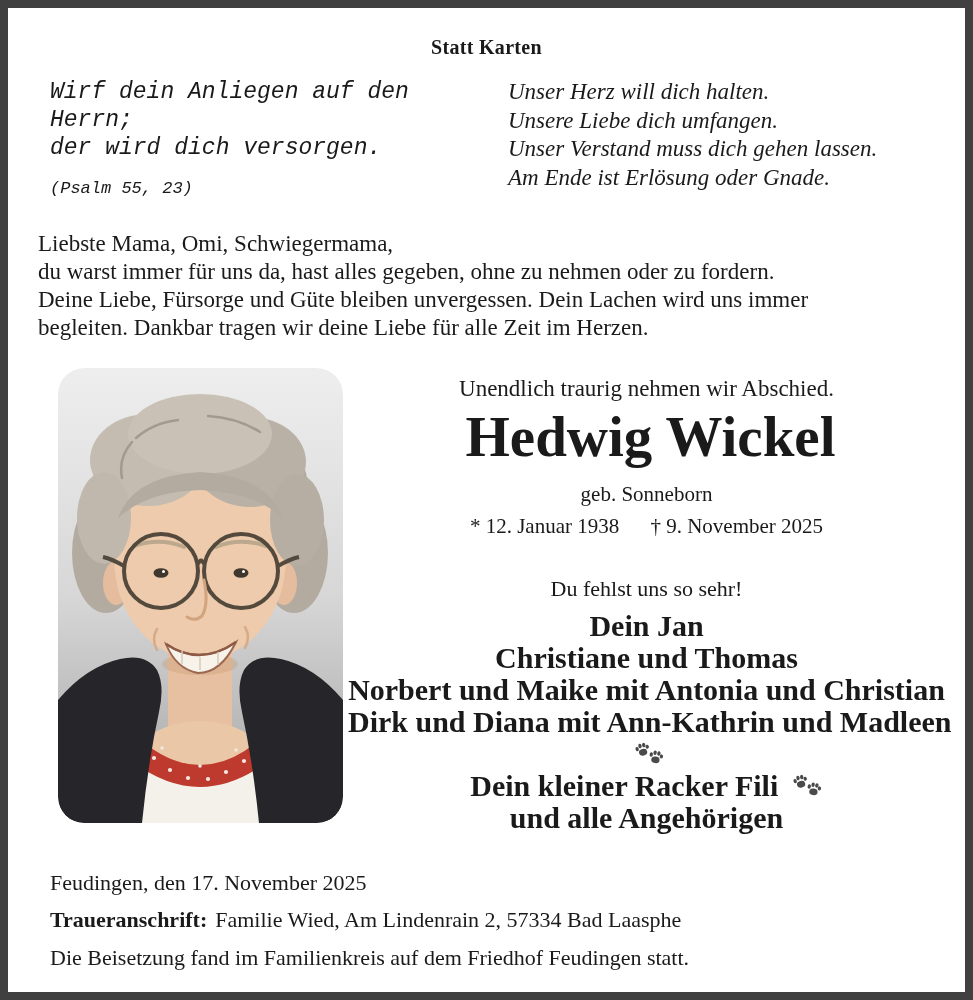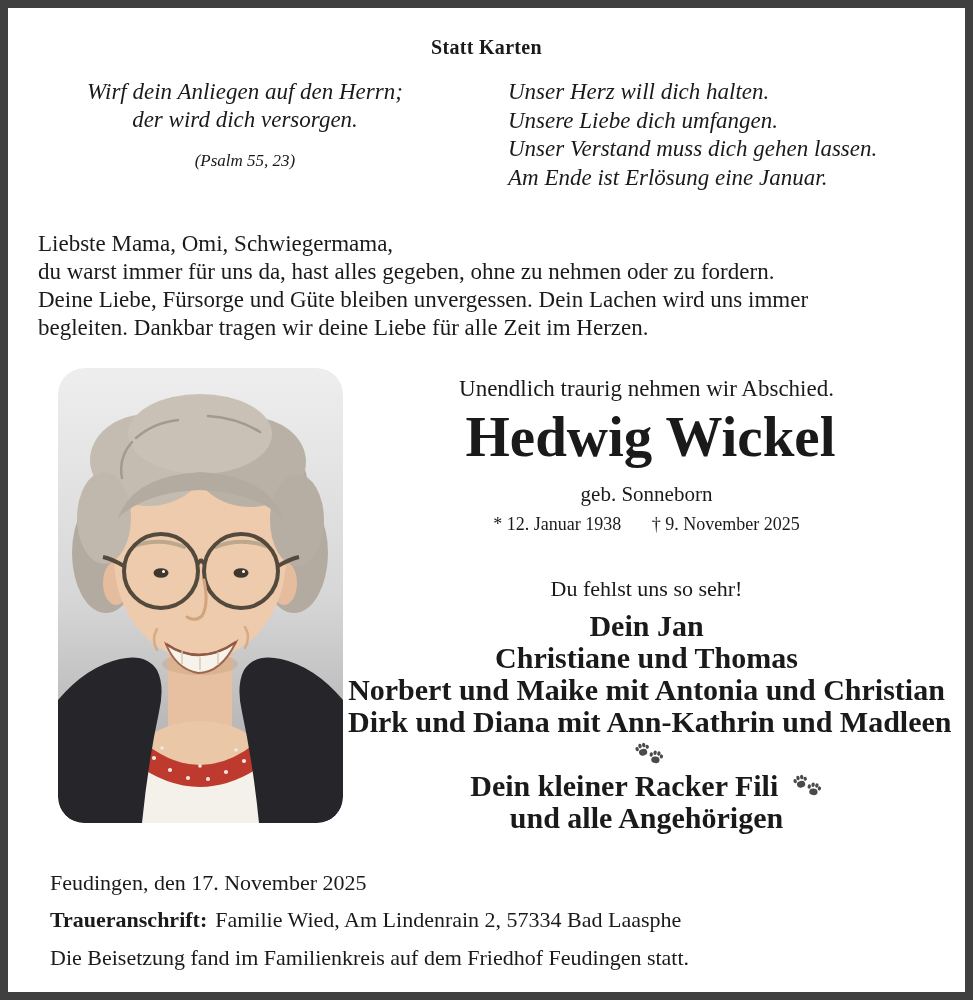--- a/index.html
+++ b/index.html
@@ -14,21 +14,21 @@
     overflow:hidden;
   }
   
   .statt{
     position:absolute;top:28px;left:0;right:0;
     text-align:center;font-weight:bold;font-size:20px;letter-spacing:.3px;
   }
   
   .quote-left{
     position:absolute;left:42px;top:70px;width:390px;
-    text-align:center;font-style:italic;font-size:23px;line-height:28px;
+    font-style:italic;font-size:23px;line-height:28px;font-family:Liberation Mono, monospace;
   }
   .quote-left .src{font-size:17px;line-height:22px;margin-top:16px;}
   .quote-right{
     position:absolute;left:500px;top:70px;width:440px;
     text-align:left;font-style:italic;font-size:23px;line-height:28.5px;
   }
   
   .tribute{
     position:absolute;left:30px;top:222px;width:913px;
     text-align:left;font-size:23px;line-height:28px;
@@ -37,21 +37,21 @@
   .portrait{
     position:absolute;left:50px;top:360px;width:285px;height:455px;
     border-radius:26px;overflow:hidden;
   }
   .portrait svg{display:block;width:100%;height:100%;}
   
   .col-right{position:absolute;left:340px;top:360px;width:597px;text-align:center;}
   .intro{position:absolute;top:8px;left:0;right:0;font-size:23px;}
   .deceased-name{position:absolute;top:38px;left:8px;right:0;font-size:57px;font-weight:bold;line-height:62px;}
   .maiden{position:absolute;top:114px;left:0;right:0;font-size:21px;}
-  .dates{position:absolute;top:146px;left:0;right:0;font-size:18px;}
+  .dates{position:absolute;top:146px;left:0;right:0;font-size:21px;}
   .dates .birth{margin-right:26px;}
   .missing{position:absolute;top:208px;left:0;right:0;font-size:22px;}
   .mourners{position:absolute;top:242px;left:0;right:0;font-weight:bold;font-size:30px;line-height:32px;}
   .mourner-line{white-space:nowrap;}
   .paw{width:30px;height:26px;vertical-align:-3px;margin-left:7px;}
   
   .footer-line1{position:absolute;left:42px;top:862px;font-size:22px;}
   .footer-line2{position:absolute;left:42px;top:899px;font-size:22px;}
   .footer-line2 .lbl{font-weight:bold;margin-right:8px;}
   .footer-line3{position:absolute;left:42px;top:937px;font-size:22px;}
@@ -66,21 +66,21 @@
   <div class="quote-left">
     <div>Wirf dein Anliegen auf den Herrn;</div>
     <div>der wird dich versorgen.</div>
     <div class="src">(Psalm 55, 23)</div>
   </div>
 
   <div class="quote-right">
     <div>Unser Herz will dich halten.</div>
     <div>Unsere Liebe dich umfangen.</div>
     <div>Unser Verstand muss dich gehen lassen.</div>
-    <div>Am Ende ist Erlösung eine Januar.</div>
+    <div>Am Ende ist Erlösung oder Gnade.</div>
   </div>
 
   <div class="tribute">
     <div>Liebste Mama, Omi, Schwiegermama,</div>
     <div>du warst immer für uns da, hast alles gegeben, ohne zu nehmen oder zu fordern.</div>
     <div>Deine Liebe, Fürsorge und Güte bleiben unvergessen. Dein Lachen wird uns immer</div>
     <div>begleiten. Dankbar tragen wir deine Liebe für alle Zeit im Herzen.</div>
   </div>
 
   <div class="portrait" title="Porträt einer lächelnden älteren Dame mit grauem Haar und runder Brille">

